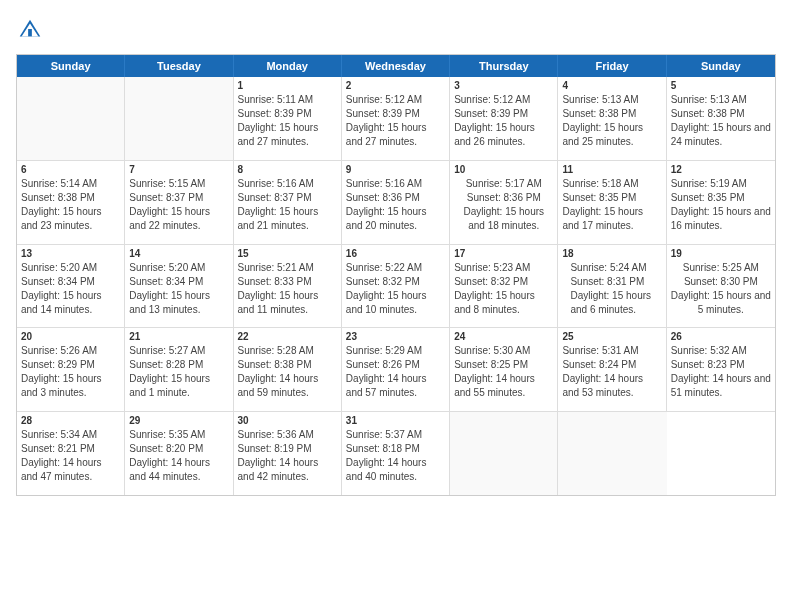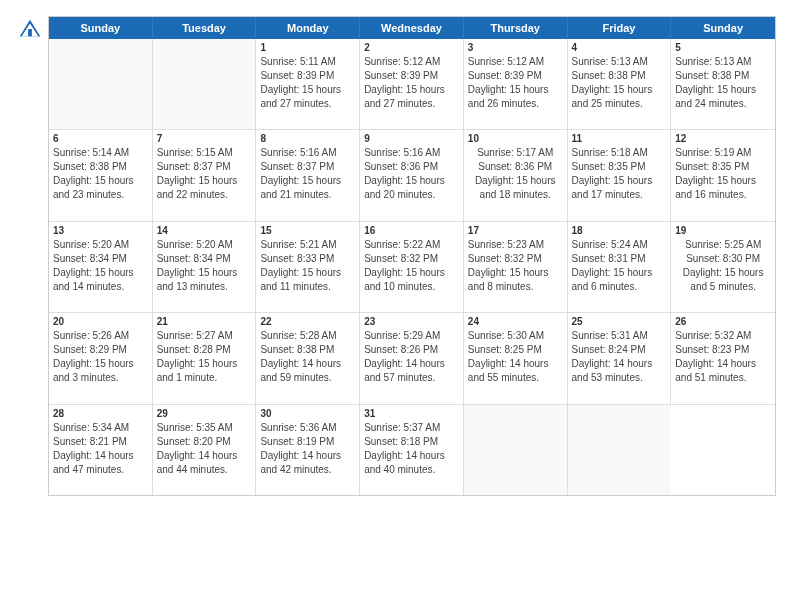--- a/index.html
+++ b/index.html
@@ -8,21 +8,21 @@
       height: 612px;
       background: #fff;
       font-family: Arial, sans-serif;
       overflow: hidden;
     }
     .page {
       width: 792px;
       height: 512px;
       padding: 16px;
       display: flex;
-      flex-direction: row;
+      flex-direction: column;
     }
     .header {
       display: flex;
       justify-content: space-between;
       align-items: flex-start;
       margin-bottom: 10px;
     }
     .logo {
       display: flex;
       align-items: center;
@@ -260,21 +260,21 @@
 Daylight: 15 hours and 10 minutes.</div>
           </div>
           <div class="cal-cell">
             <div class="day-number">17</div>
             <div class="day-info" style="white-space: pre-line;">Sunrise: 5:23 AM
 Sunset: 8:32 PM
 Daylight: 15 hours and 8 minutes.</div>
           </div>
           <div class="cal-cell">
             <div class="day-number">18</div>
-            <div class="day-info" style="white-space: pre-line;">Sunrise: 5:24 AM
+            <div class="day-info" style="white-space: pre-line; margin-left: 8px;">Sunrise: 5:24 AM
 Sunset: 8:31 PM
 Daylight: 15 hours and 6 minutes.</div>
           </div>
           <div class="cal-cell">
             <div class="day-number">19</div>
             <div class="day-info" style="white-space: pre-line; text-align: center;">Sunrise: 5:25 AM
 Sunset: 8:30 PM
 Daylight: 15 hours and 5 minutes.</div>
           </div>
         </div>

